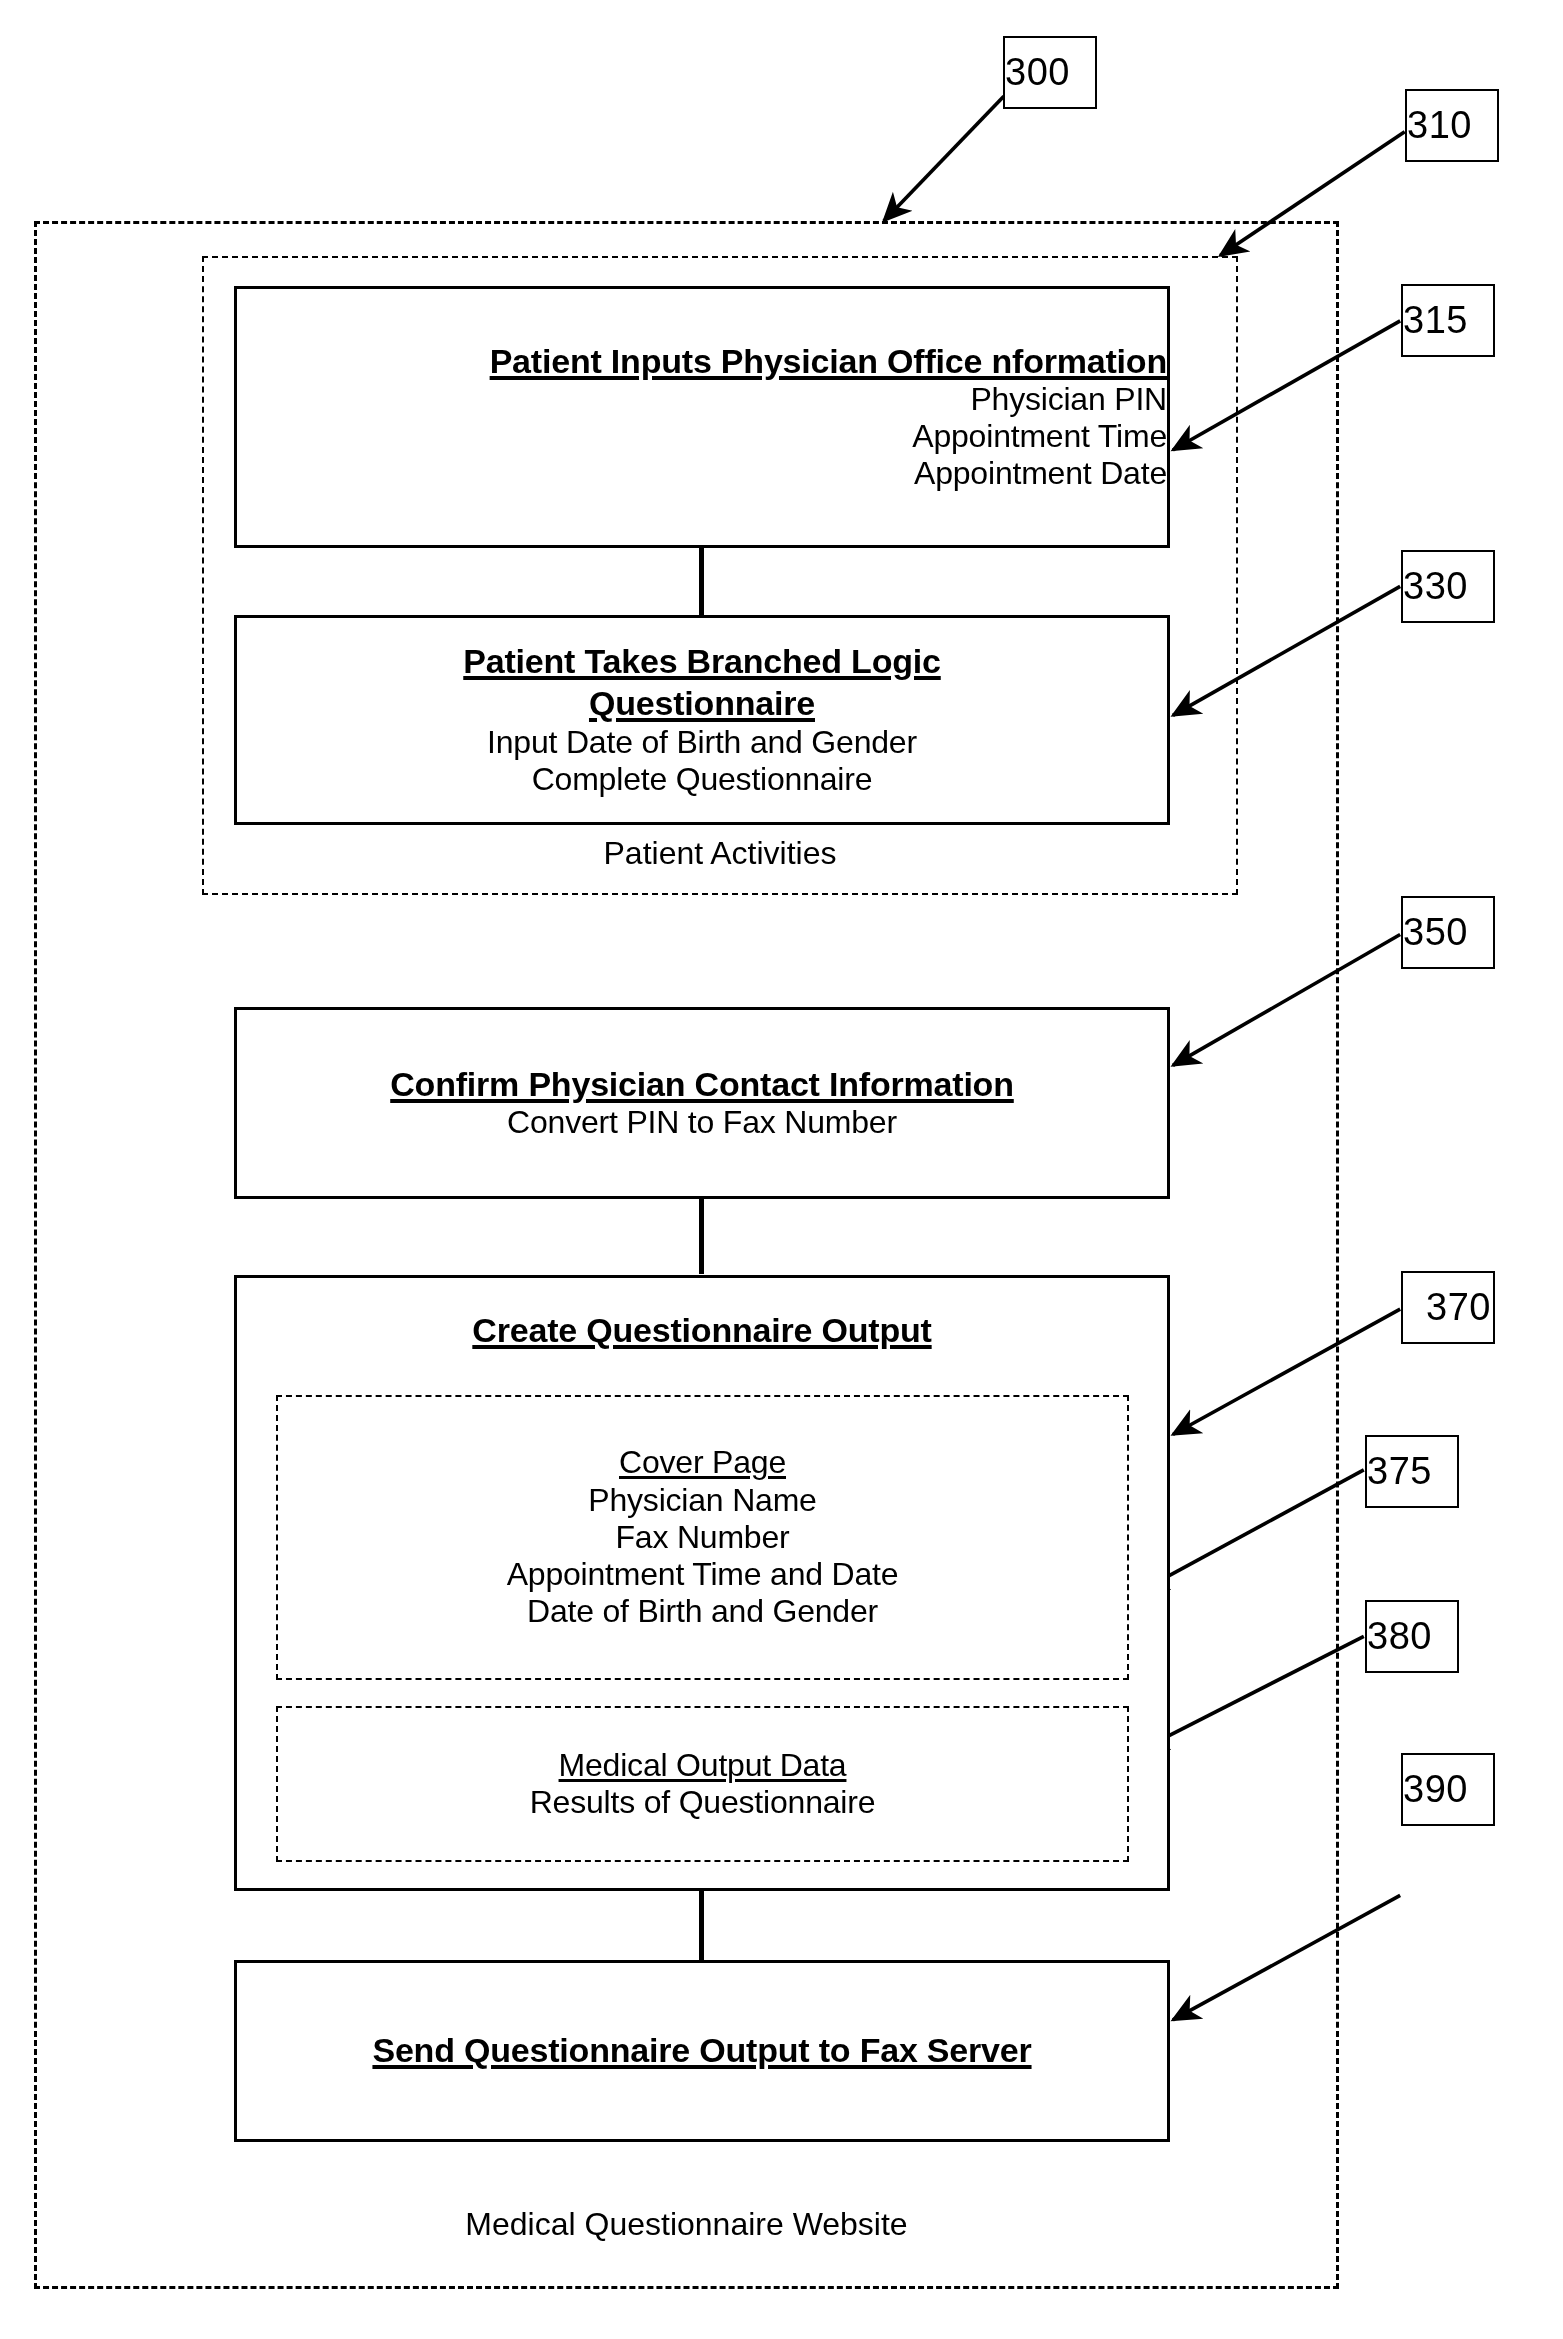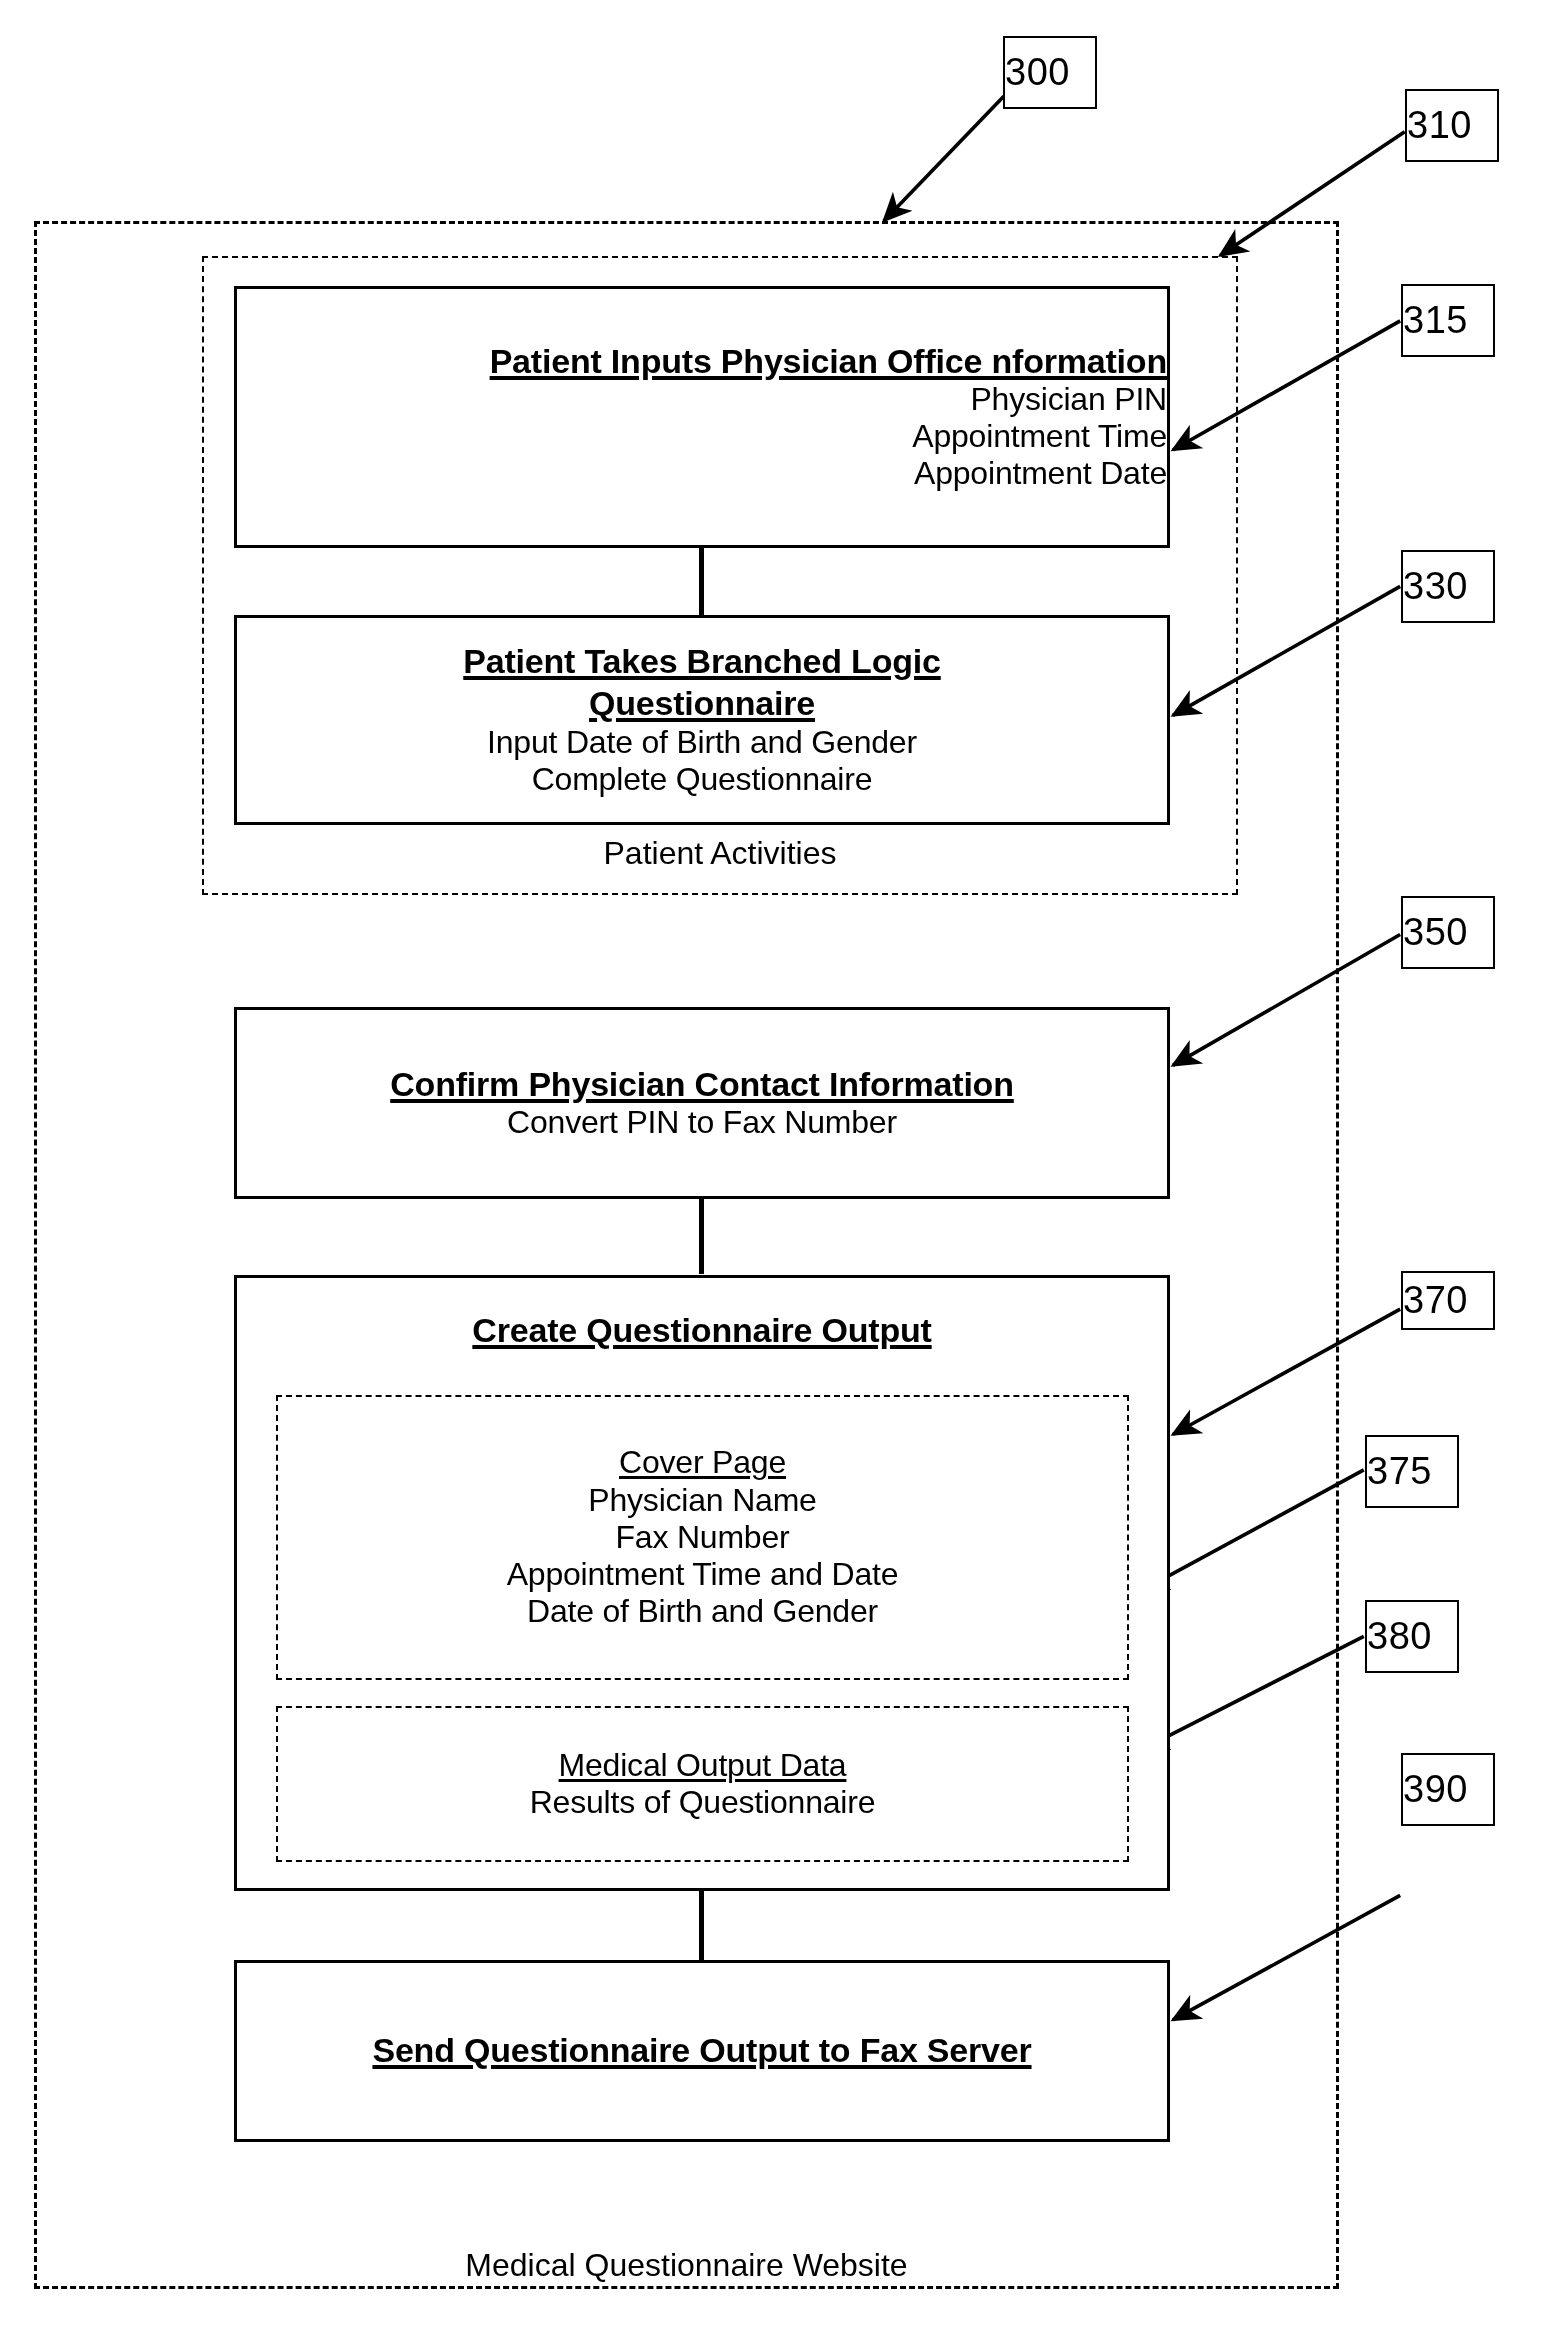--- a/index.html
+++ b/index.html
@@ -139,21 +139,21 @@
 
     <line x1="1500" y1="1617" x2="1255" y2="1750" stroke="#000000" stroke-width="4" marker-end="url(#ah)"></line>
 
     <line x1="1500" y1="1800" x2="1255" y2="1925" stroke="#000000" stroke-width="4" marker-end="url(#ah)"></line>
 
     <line x1="1540" y1="2085" x2="1290" y2="2222" stroke="#000000" stroke-width="4" marker-end="url(#ah)"></line>
   </svg>
 
   <div class="abs dashed-box" style="left:34px; top:221px; width:1305px; height:2068px;"></div>
 
-  <div class="abs container-caption" style="left:34px; top:2207px; width:1305px;margin-top:41px;">Medical Questionnaire Website</div>
+  <div class="abs container-caption" style="left:34px; top:2207px; width:1305px;">Medical Questionnaire Website</div>
 
   <div class="abs dashed-box-thin" style="left:202px; top:256px; width:1036px; height:639px;"></div>
 
   <div class="abs container-caption" style="left:202px; top:836px; width:1036px;">Patient Activities</div>
 
   <div class="abs solid-box" style="left:234px; top:286px; width:936px; height:262px;align-items:flex-end;">
     <div class="box-title">Patient Inputs Physician Office nformation</div>
     <div class="box-line">Physician PIN</div>
     <div class="box-line">Appointment Time</div>
     <div class="box-line">Appointment Date</div>
@@ -218,21 +218,21 @@
   </div>
 
   <div class="abs ref-box" style="left:1401px; top:550px; width:94px; height:73px;">
     <span>330</span>
   </div>
 
   <div class="abs ref-box" style="left:1401px; top:896px; width:94px; height:73px;">
     <span>350</span>
   </div>
 
-  <div class="abs ref-box" style="left:1401px; top:1271px; width:94px; height:59px;">
+  <div class="abs ref-box" style="left:1401px; top:1271px; width:94px; height:73px;padding-left:23px;">
     <span>370</span>
   </div>
 
   <div class="abs ref-box" style="left:1365px; top:1435px; width:94px; height:73px;">
     <span>375</span>
   </div>
 
   <div class="abs ref-box" style="left:1365px; top:1600px; width:94px; height:73px;">
     <span>380</span>
   </div>

